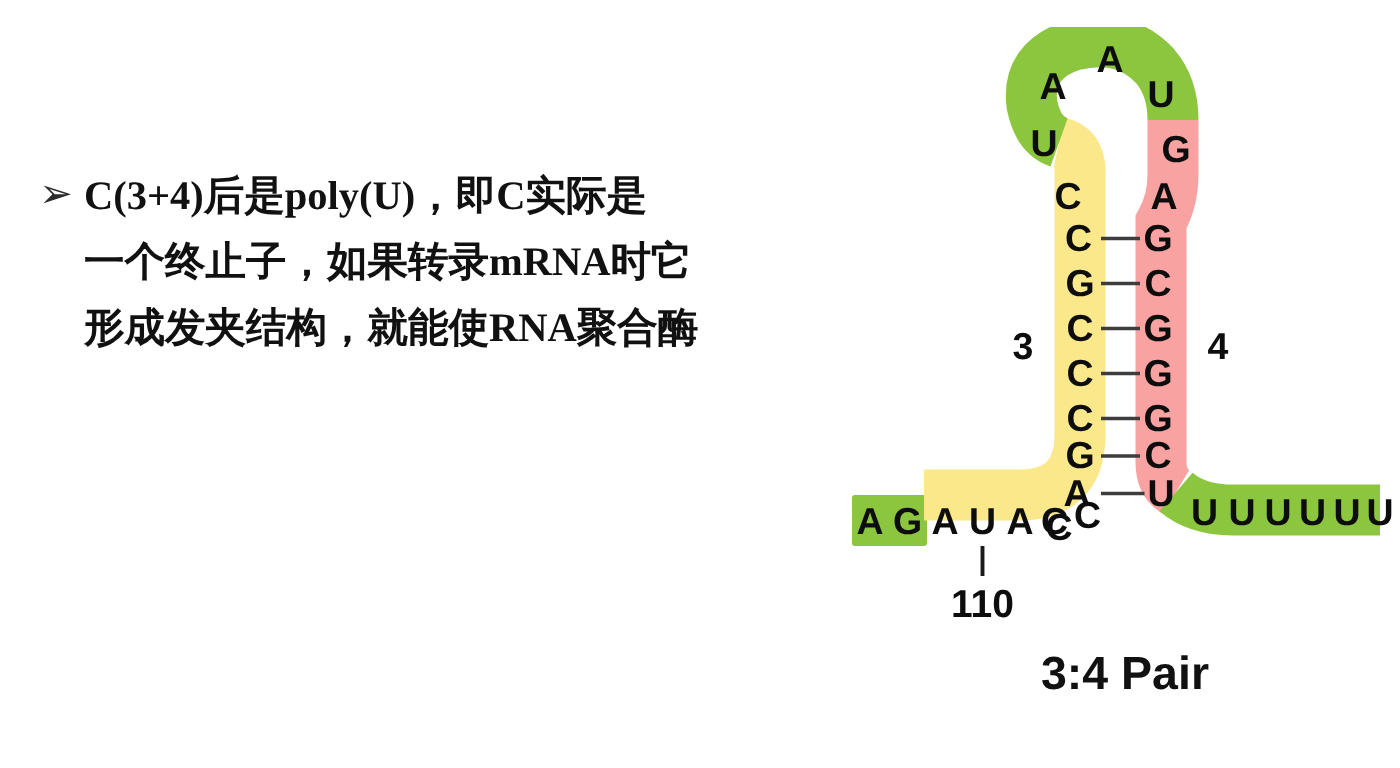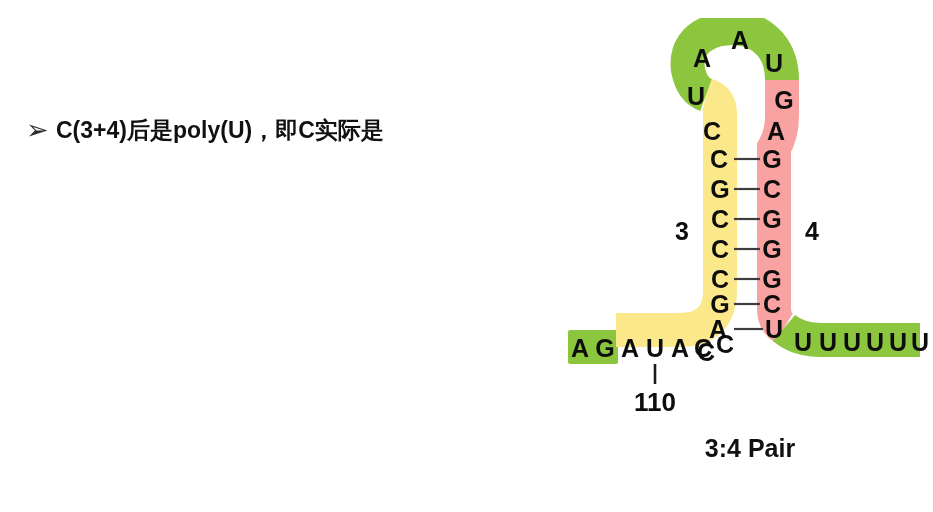--- a/index.html
+++ b/index.html
@@ -31,26 +31,27 @@
     font-size: 27px;
     line-height: 44px;
     color: #2b2b2b;
     text-align: left;
     font-family: "DejaVu Sans", sans-serif;
   }
   #bullet-text {
     flex: 1 1 auto;
   }
   .bullet-line {
-    font-size: 23px;
+    font-size: 27px;
     font-weight: bold;
     line-height: 44px;
     letter-spacing: 0px;
     white-space: nowrap;
     color: #111111;
+    font-family: Liberation Serif, serif;
   }
 
   
   #diagram {
     position: absolute;
     left: 560px;
     top: 18px;
     width: 373px;
     height: 400px;
   }
@@ -92,34 +93,36 @@
 
   
   #caption {
     position: absolute;
     left: 600px;
     top: 432px;
     width: 300px;
     text-align: center;
   }
   .caption-line {
-    font-size: 25px;
+    font-size: 31px;
     font-weight: bold;
     line-height: 33px;
     color: #111111;
     white-space: nowrap;
   }
 </style>
 </head>
 <body>
 
 <div id="bullet-block">
   <div id="bullet-marker">➢</div>
   <div id="bullet-text">
     <div class="bullet-line">C(3+4)后是poly(U)，即C实际是</div>
+    <div class="bullet-line">一个终止子，如果转录mRNA时它</div>
+    <div class="bullet-line">形成发夹结构，就能使RNA聚合酶</div>
   </div>
 </div>
 
 <div id="diagram">
   <svg id="rna-svg" width="373" height="400" viewBox="0 0 373 400">
 
     <g>
 
       <rect id="rib-green-5p" x="8" y="312" width="50" height="34" rx="2" fill="#8CC63F"></rect>
 

